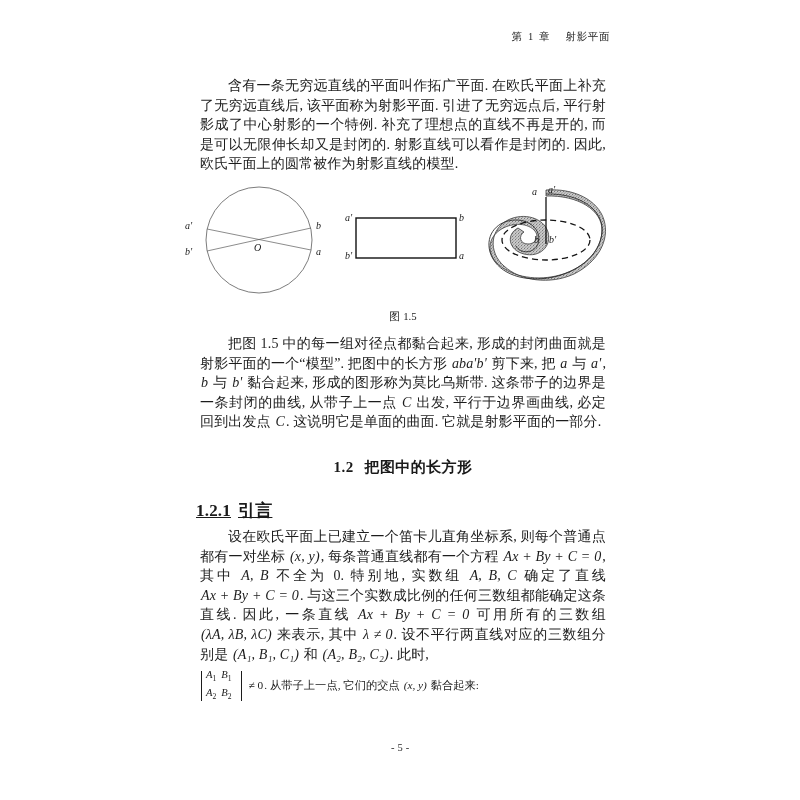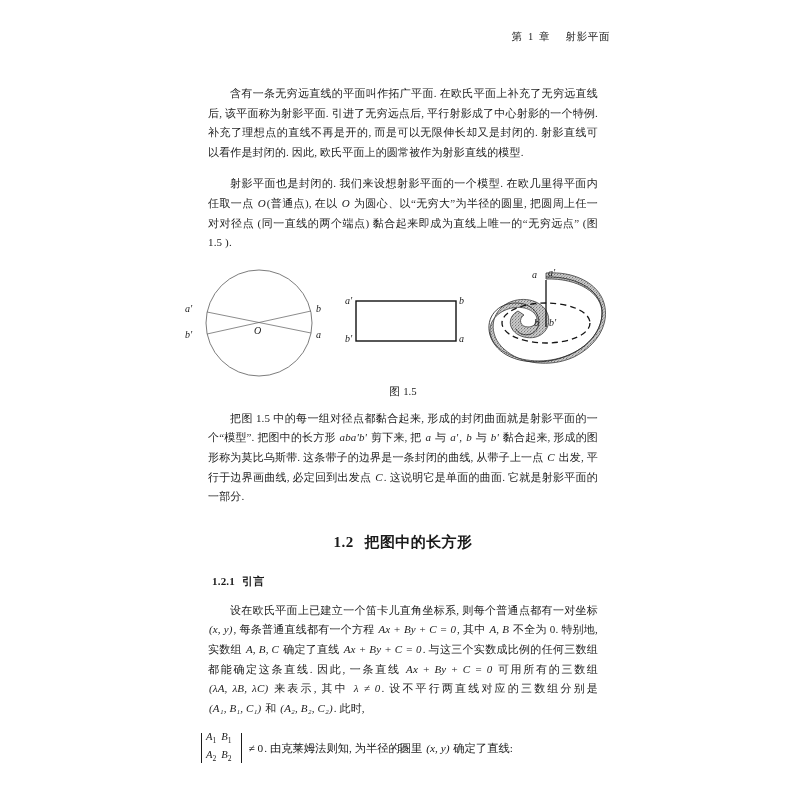--- a/index.html
+++ b/index.html
@@ -38,26 +38,26 @@
     text-align: right;
     font-size: 10.5px;
     letter-spacing: 0.6px;
     color: #242424;
   }
   .header .chapnum { margin: 0 2px; }
   .header .gap { display: inline-block; width: 9px; }
 
   
   .para {
-    font-size: 11px;
+    font-size: 14px;
     line-height: 19.6px;
     text-align: justify;
     text-justify: inter-ideograph;
     text-indent: 2em;
-    margin: 12px;
+    margin: 4px;
     color: #1c1c1c;
     letter-spacing: 0.15px;
   }
   .mi {
     font-family: "Liberation Serif", "DejaVu Serif", serif;
     font-style: italic;
     padding: 0 1px;
   }
   .mn {
     font-family: "Liberation Serif", "DejaVu Serif", serif;
@@ -67,21 +67,21 @@
 
   
   .figure-wrap {
     position: relative;
     height: 118px;
     margin-top: 8px;
   }
   .fig-caption {
     text-align: center;
     font-size: 10.8px;
-    margin-top: 2px;
+    margin-top: 10px;
     color: #1c1c1c;
   }
   .fig-caption .cn { margin-right: 3px; }
 
   
   .fig-circle {
     position: absolute;
     left: 0px;
     top: 2px;
     width: 126px;
@@ -113,24 +113,25 @@
   
   .sec-head {
     text-align: center;
     font-size: 15px;
     font-weight: bold;
     margin: 26px 0 0 0;
     letter-spacing: 0.4px;
   }
   .sec-head .num { margin-right: 11px; margin-top: 16px; }
   .subsec-head {
-    font-size: 11px;
+    font-size: 17px;
     font-weight: bold;
-    margin: 22px 0 5px 16px;
+    margin: 22px 0 5px 0;
     letter-spacing: 0.2px;
+    text-decoration: underline;
   }
   .subsec-head .num { margin-right: 7px; }
 
   
   .detline {
     font-size: 11.3px;
     line-height: 19.6px;
     text-align: left;
     margin: 0;
     display: flex;
@@ -191,21 +192,20 @@
     <span class="chapnum">1</span>
     <span>章</span>
     <span class="gap"></span>
     <span>射影平面</span>
   </div>
 
   <div class="content" style="top:72px;">
 
     <p class="para">含有一条无穷远直线的平面叫作拓广平面. 在欧氏平面上补充了无穷远直线后, 该平面称为射影平面. 引进了无穷远点后, 平行射影成了中心射影的一个特例. 补充了理想点的直线不再是开的, 而是可以无限伸长却又是封闭的. 射影直线可以看作是封闭的. 因此, 欧氏平面上的圆常被作为射影直线的模型.</p>
 
-    <p class="para"><span>射影平面也是封闭的. 我们来设想射影平面的一个模型. 在欧几里得平面内任取一点 </span><span class="mi">O</span><span>(普通点), 在以 </span><span class="mi">O</span><span> 为圆心、以“无穷大”为半径的圆里, 把圆周上任一对对径点 (同一直线的两个端点) 黏合起来即成为直线上唯一的“无穷远点” (图 1.5 ).</span></p>
 
     <div class="figure-wrap">
 
       <div class="fig-circle">
         <svg width="126" height="112" viewBox="0 0 126 112">
           <circle cx="63" cy="56" r="53" fill="none" stroke="#5a5a5a" stroke-width="0.8"></circle>
           <line x1="11" y1="45" x2="115" y2="66" stroke="#5a5a5a" stroke-width="0.7"></line>
           <line x1="11" y1="67" x2="115" y2="44" stroke="#5a5a5a" stroke-width="0.7"></line>
         </svg>
         <span class="lbl" style="left:-11px; top:36px;">a'</span>
@@ -299,21 +299,21 @@
             <td><span>B</span><sub>1</sub></td>
           </tr>
           <tr>
             <td><span>A</span><sub>2</sub></td>
             <td><span>B</span><sub>2</sub></td>
           </tr>
         </tbody>
           </table>
         <span class="bar"></span>
       </span>
-      <span class="det-tail"><span class="mn">≠ 0</span><span>. 由克莱姆法则知, 为半径的圆里 </span><span class="mi">(x, y)</span><span> 确定了直线:</span></span>
+      <span class="det-tail"><span class="mn">≠ 0</span><span>. 从带子上一点, 它们的交点 </span><span class="mi">(x, y)</span><span> 黏合起来:</span></span>
     </div>
 
   </div>
 
   <div class="footer">
     <span class="dash">-</span><span>5</span><span class="dash">-</span>
   </div>
 
 </div>
 

